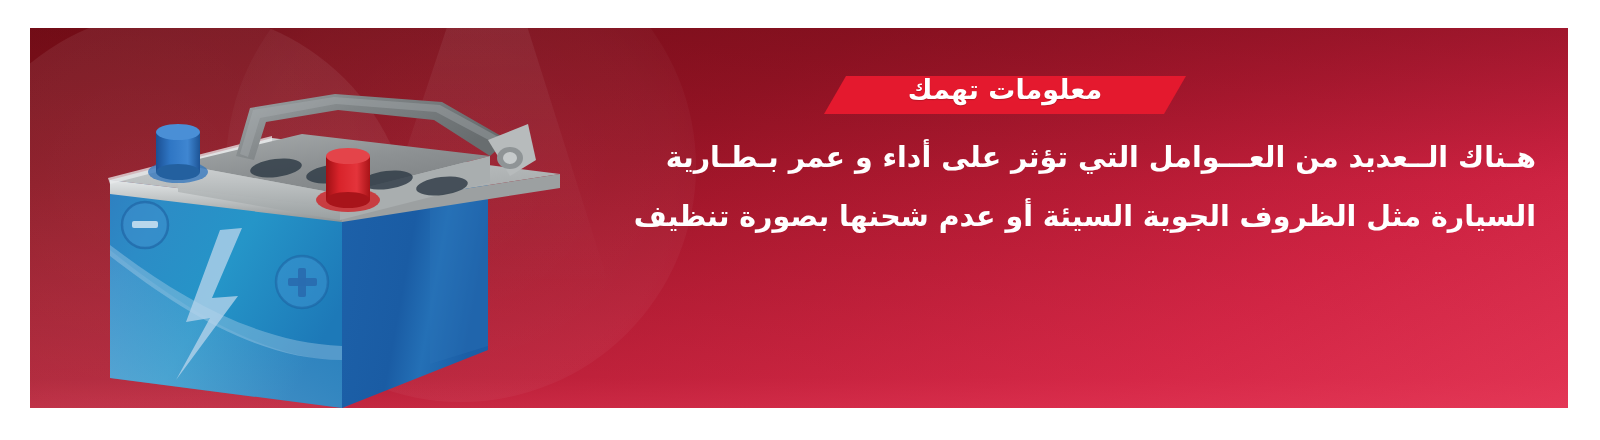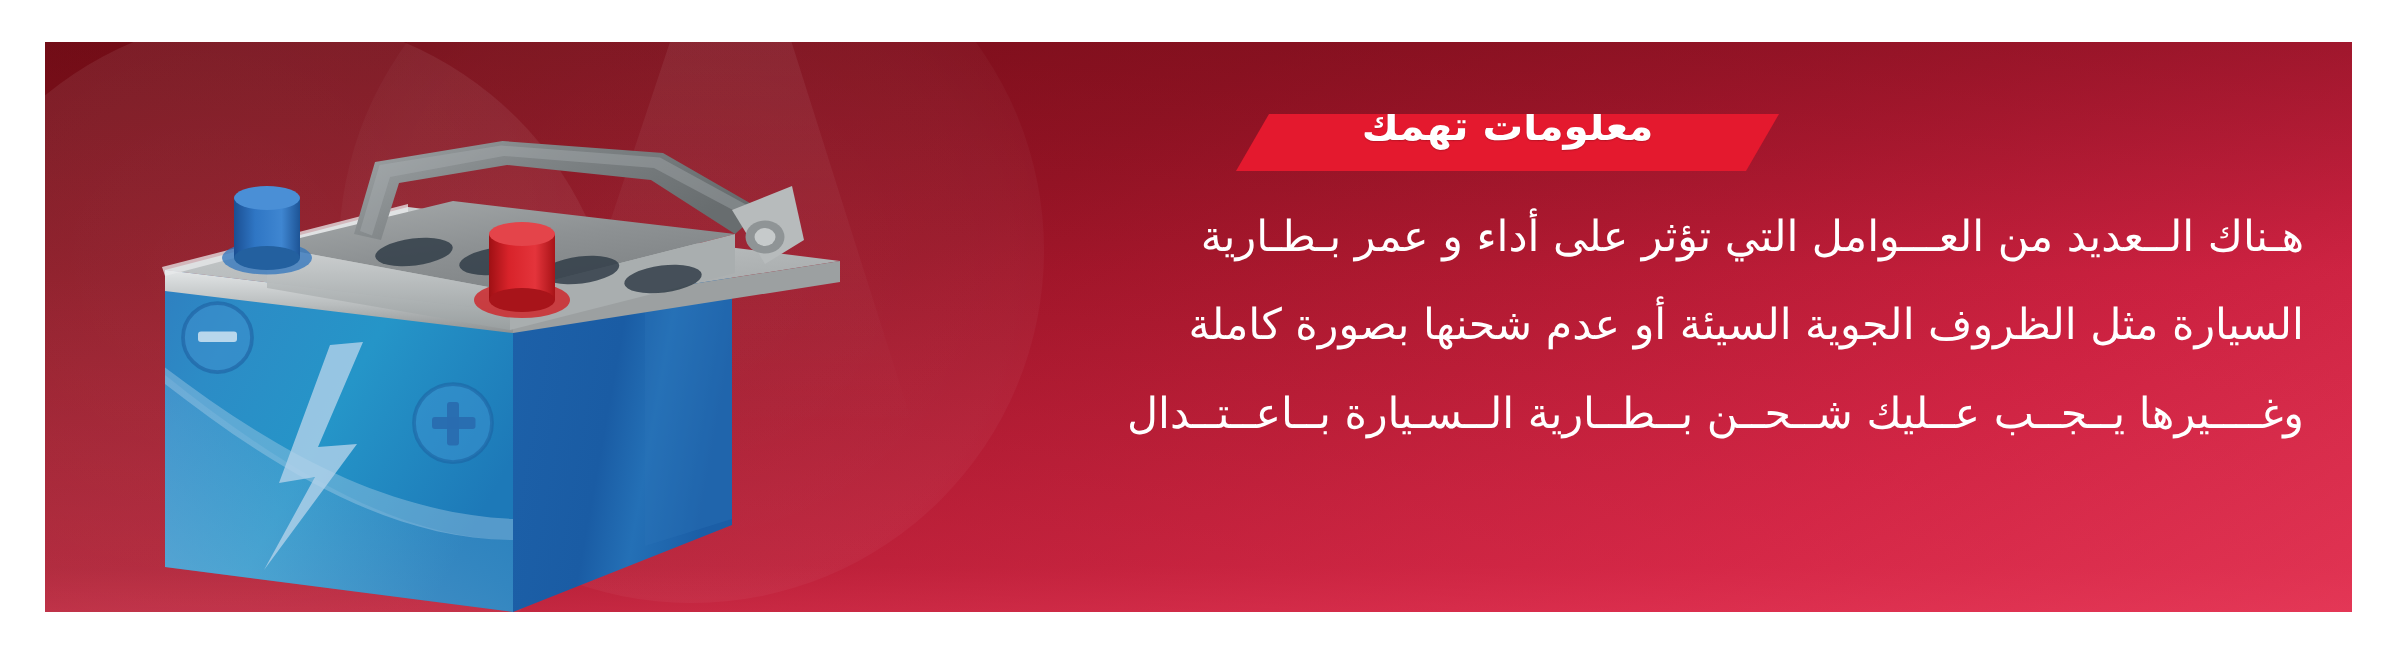--- a/index.html
+++ b/index.html
@@ -115,42 +115,42 @@
   }
   .ribbon {
     position: absolute;
     right: 350px;
     top: 8px;
     height: 38px;
     min-width: 362px;
     background: #e4192e;
     clip-path: polygon(22px 0, 100% 0, calc(100% - 22px) 100%, 0% 100%);
     display: flex;
-    align-items: flex-end;
+    align-items: flex-start;
     justify-content: center;
-    padding: 16px 34px;
+    padding: 0 34px;
     box-sizing: border-box;
   }
   .ribbon-text {
     color: #ffffff;
     font-size: 27px;
     font-weight: bold;
     letter-spacing: 0.5px;
     line-height: 1;
     white-space: nowrap;
     text-shadow: 0 1px 1px rgba(0,0,0,0.18);
   }
 
   .body-lines { margin-top: 2px; }
   .body-line {
     color: #ffffff;
     font-size: 28.5px;
     line-height: 59px;
     white-space: nowrap;
-    font-weight: 400;
+    font-weight: 700;
     letter-spacing: 0px;
   }
 </style>
 </head>
 <body>
 
 <div id="banner-root">
 
   <div class="bg-base"></div>
   <div class="bg-wash"></div>
@@ -290,18 +290,17 @@
   <div id="content">
 
     <div class="ribbon-wrap">
       <div class="ribbon">
         <span class="ribbon-text">معلومات تهمك</span>
       </div>
     </div>
 
     <div class="body-lines">
       <div class="body-line">هـناك الــعديد من العـــوامل التي تؤثر على أداء و عمر بـطـارية</div>
-      <div class="body-line">السيارة مثل الظروف الجوية السيئة أو عدم شحنها بصورة كاملة</div>
-      <div class="body-line">وغــــيرها يــجــب عــليك شــحــن بــطــارية الــسـيارة بــاعــتــدال</div>
+      <div class="body-line">السيارة مثل الظروف الجوية السيئة أو عدم شحنها بصورة تنظيف</div>
     </div>
 
   </div>
 </div>
 
 </body></html>

